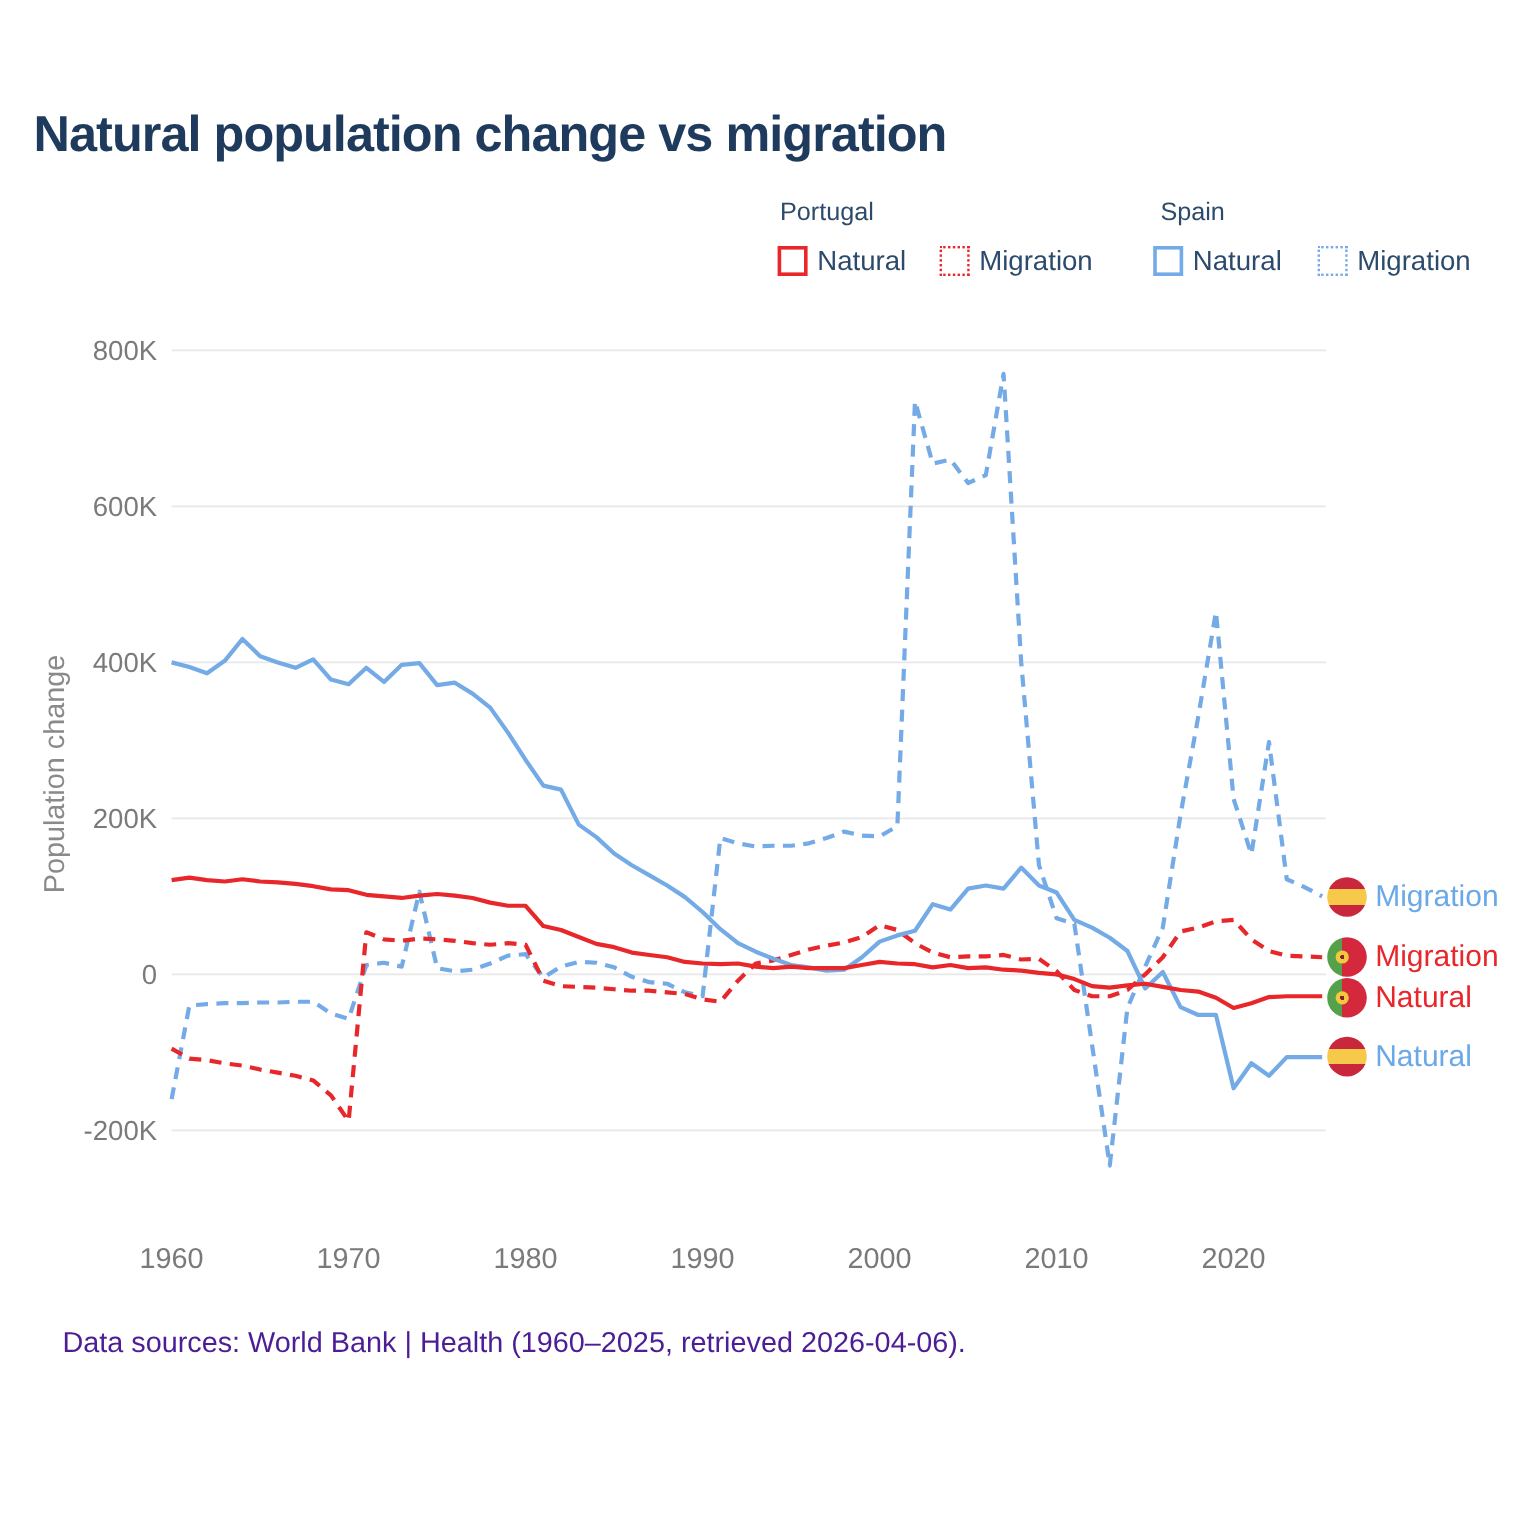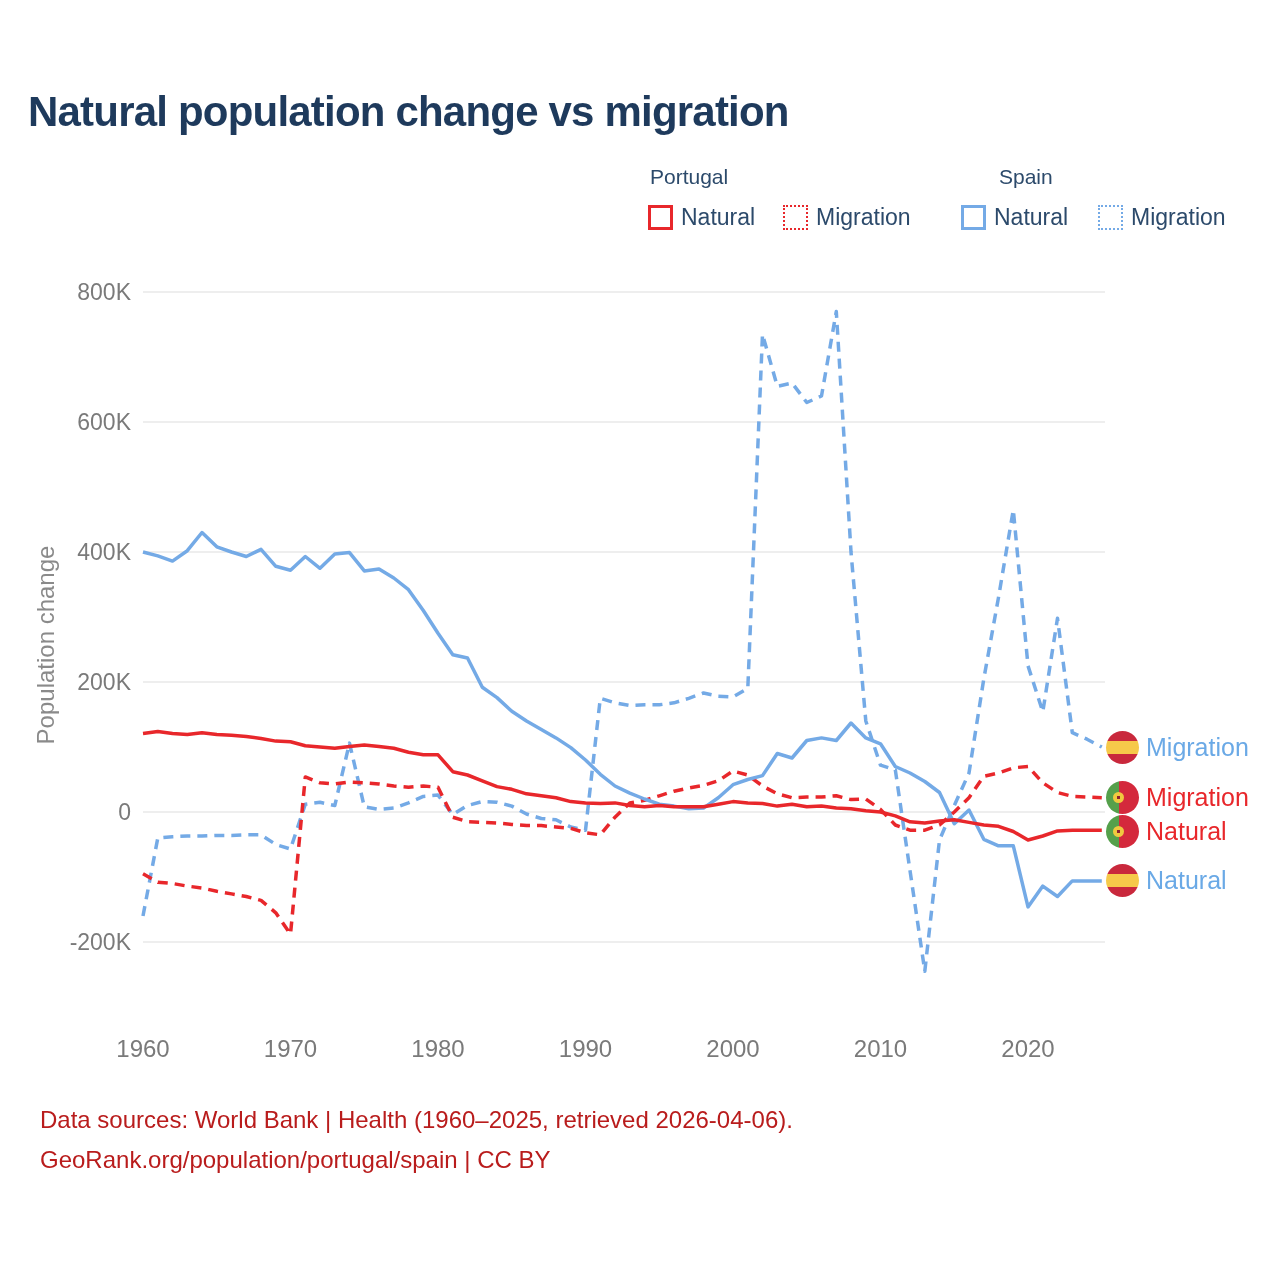--- a/index.html
+++ b/index.html
@@ -27,41 +27,41 @@
   .end-label .txt { font-size:25px; }
   .end-label.c-spain .txt { color:#6aa9e6; }
   .end-label.c-portugal .txt { color:#e8272b; }
 
   .flag { width:33px; height:33px; border-radius:50%; position:relative; flex:0 0 33px; }
   .flag.spain { background:linear-gradient(180deg,#c9283c 0 30%,#f6c94a 30% 69%,#c9283c 69% 100%); }
   .flag.portugal { background:linear-gradient(90deg,#55a04b 0 38%,#d4293c 38% 100%); }
   .flag.portugal::after { content:""; position:absolute; left:7px; top:11px; width:11px; height:11px;
        border-radius:50%; background:radial-gradient(circle at 50% 50%, #8c2030 0 24%, #f0c93f 24% 100%); }
 
-  .footer { position:absolute; left:40px; font-size:24px; color:#b91c1c; }
+  .footer { position:absolute; left:52px; font-size:24px; color:#4c1d95; }
   .footer.l1 { top:1106px; }
   .footer.l2 { top:1146px; }
 </style>
 </head>
 <body>
 
 <div class="canvas">
 
   <div class="page-title">Natural population change vs migration</div>
 
   <div class="legend-header" style="left:650px; top:165px;">Portugal</div>
   <div class="legend-item" style="left:648px; top:204px;">
     <span class="swatch solid-red"></span>
     <span class="lbl">Natural</span>
   </div>
   <div class="legend-item" style="left:783px; top:204px;">
     <span class="swatch dotted-red"></span>
     <span class="lbl">Migration</span>
   </div>
-  <div class="legend-header" style="left:999px; top:165px;">Spain</div>
+  <div class="legend-header" style="left:967px; top:165px;">Spain</div>
   <div class="legend-item" style="left:961px; top:204px;">
     <span class="swatch solid-blue"></span>
     <span class="lbl">Natural</span>
   </div>
   <div class="legend-item" style="left:1098px; top:204px;">
     <span class="swatch dotted-blue"></span>
     <span class="lbl">Migration</span>
   </div>
 
   <div class="y-title">Population change</div>
@@ -103,15 +103,14 @@
   <div class="end-label c-portugal" style="left:1106px; top:815px;">
     <span class="flag portugal"></span>
     <span class="txt">Natural</span>
   </div>
   <div class="end-label c-spain" style="left:1106px; top:864px;">
     <span class="flag spain"></span>
     <span class="txt">Natural</span>
   </div>
 
   <div class="footer l1">Data sources: World Bank | Health (1960–2025, retrieved 2026-04-06).</div>
-  <div class="footer l2">GeoRank.org/population/portugal/spain | CC BY</div>
 
 </div>
 
 </body></html>

